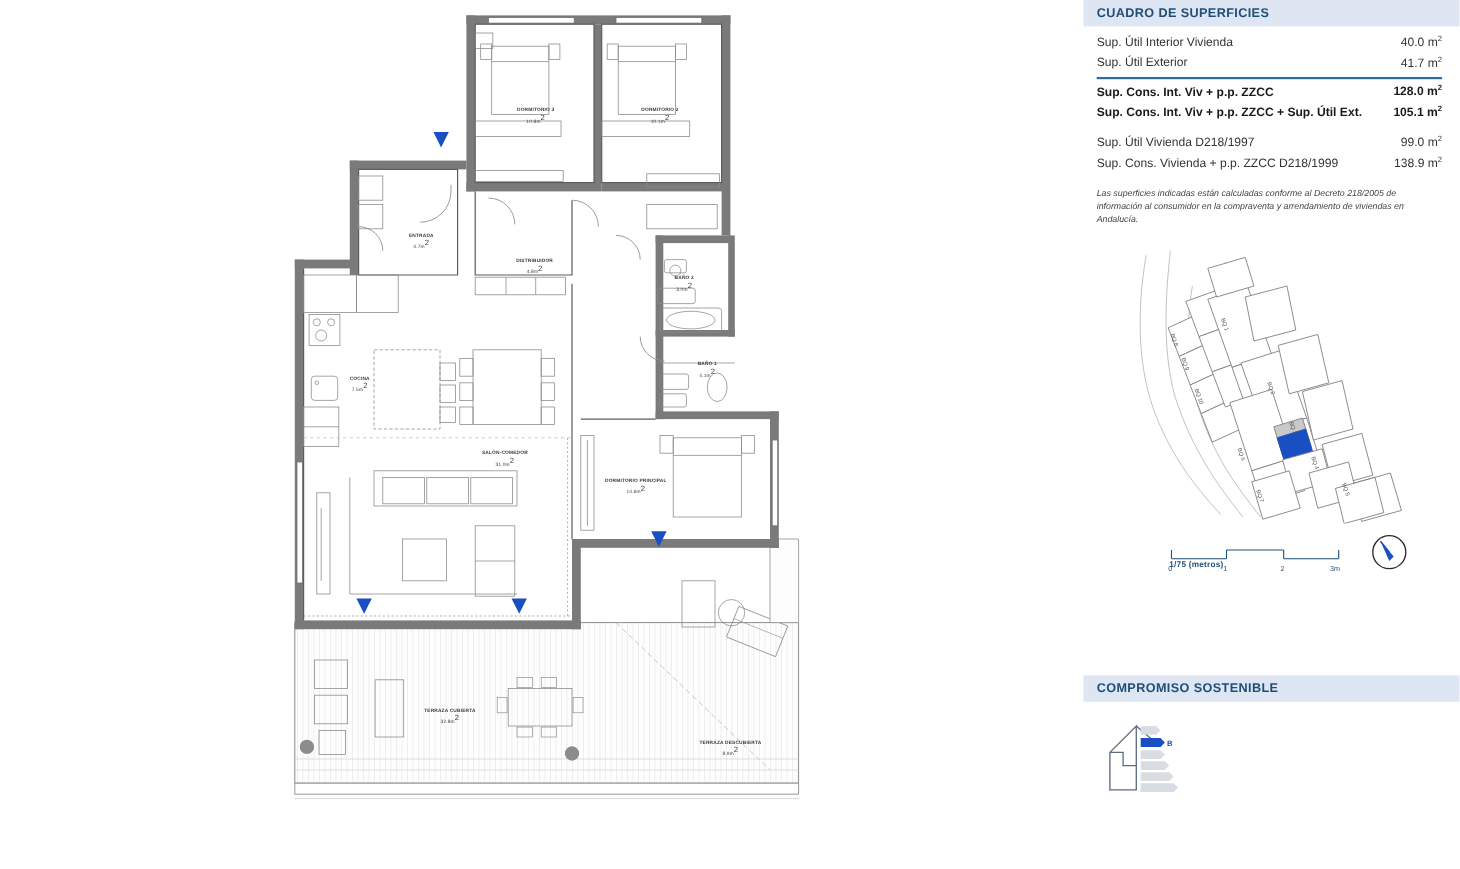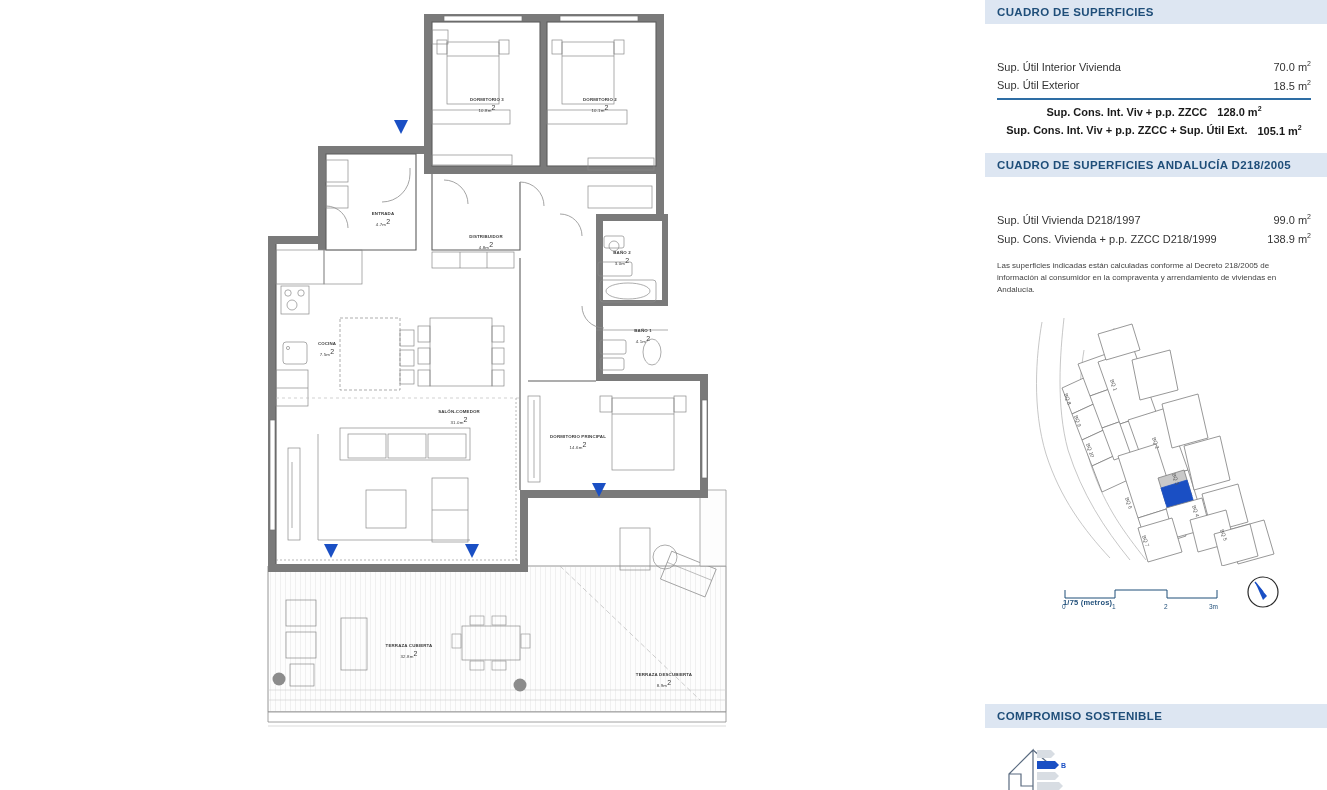--- a/index.html
+++ b/index.html
@@ -34,33 +34,33 @@
   .panel { position: absolute; left: 985px; top: 0; width: 342px; height: 662px; background: #fff; }
 
   .sec-head {
     background: #dde6f2;
     color: #1f4e79;
     font-size: 11.5px;
     font-weight: 600;
     letter-spacing: .35px;
     padding: 6px 10px 6px 12px;
   }
-  .tbl { padding: 5px 16px 4px 12px; margin-top: 28px; }
+  .tbl { padding: 5px 16px 4px 12px; }
   .row {
     display: flex; justify-content: space-between; align-items: baseline;
     font-size: 11px; color: #333; padding: 3px 0; gap: 10px;
   }
   .row .lbl { white-space: nowrap; }
   .row .val { white-space: nowrap; }
-  .row.bold { font-weight: 700; color: #1a1a1a; justify-content: center; }
+  .row.bold { font-weight: 700; color: #1a1a1a; }
   .rule { height: 1.6px; background: #2e6da4; margin: 4px 0 2px 0; }
   sup { font-size: 7px; vertical-align: super; }
 
   .note {
-    font-size: 8px; color: #444;
+    font-size: 8px; font-style: italic; color: #444;
     line-height: 1.5; padding: 8px 22px 10px 12px;
   }
 
   
   .map-wrap { padding: 10px 0 0 0; display: flex; justify-content: center; }
   .scale-wrap { display: flex; align-items: center; gap: 0; padding: 6px 0 0 0; position: relative; height: 56px; }
   .scale-txt { position: absolute; left: 78px; top: 32px; font-size: 7.5px; font-weight: 700; color: #1f4e79; letter-spacing: .2px; }
 
   .sust-wrap { padding: 14px 0 0 18px; }
 </style>
@@ -345,38 +345,37 @@
         </div>
       </div>
   </div>
 
   <div class="panel">
 
     <div class="sec-head">CUADRO DE SUPERFICIES</div>
     <div class="tbl">
       <div class="row">
         <span class="lbl">Sup. Útil Interior Vivienda</span>
-        <span class="val"><span>70.0 m</span><sup>2</sup></span>
+        <span class="val"><span>40.0 m</span><sup>2</sup></span>
       </div>
       <div class="row">
         <span class="lbl">Sup. Útil Exterior</span>
-        <span class="val"><span>18.5 m</span><sup>2</sup></span>
+        <span class="val"><span>41.7 m</span><sup>2</sup></span>
       </div>
       <div class="rule"></div>
       <div class="row bold">
         <span class="lbl">Sup. Cons. Int. Viv + p.p. ZZCC</span>
         <span class="val"><span>128.0 m</span><sup>2</sup></span>
       </div>
       <div class="row bold">
         <span class="lbl">Sup. Cons. Int. Viv + p.p. ZZCC + Sup. Útil Ext.</span>
         <span class="val"><span>105.1 m</span><sup>2</sup></span>
       </div>
     </div>
 
-    <div class="sec-head" style="margin-top:10px">CUADRO DE SUPERFICIES ANDALUCÍA D218/2005</div>
     <div class="tbl">
       <div class="row">
         <span class="lbl">Sup. Útil Vivienda D218/1997</span>
         <span class="val"><span>99.0 m</span><sup>2</sup></span>
       </div>
       <div class="row">
         <span class="lbl">Sup. Cons. Vivienda + p.p. ZZCC D218/1999</span>
         <span class="val"><span>138.9 m</span><sup>2</sup></span>
       </div>
     </div>

